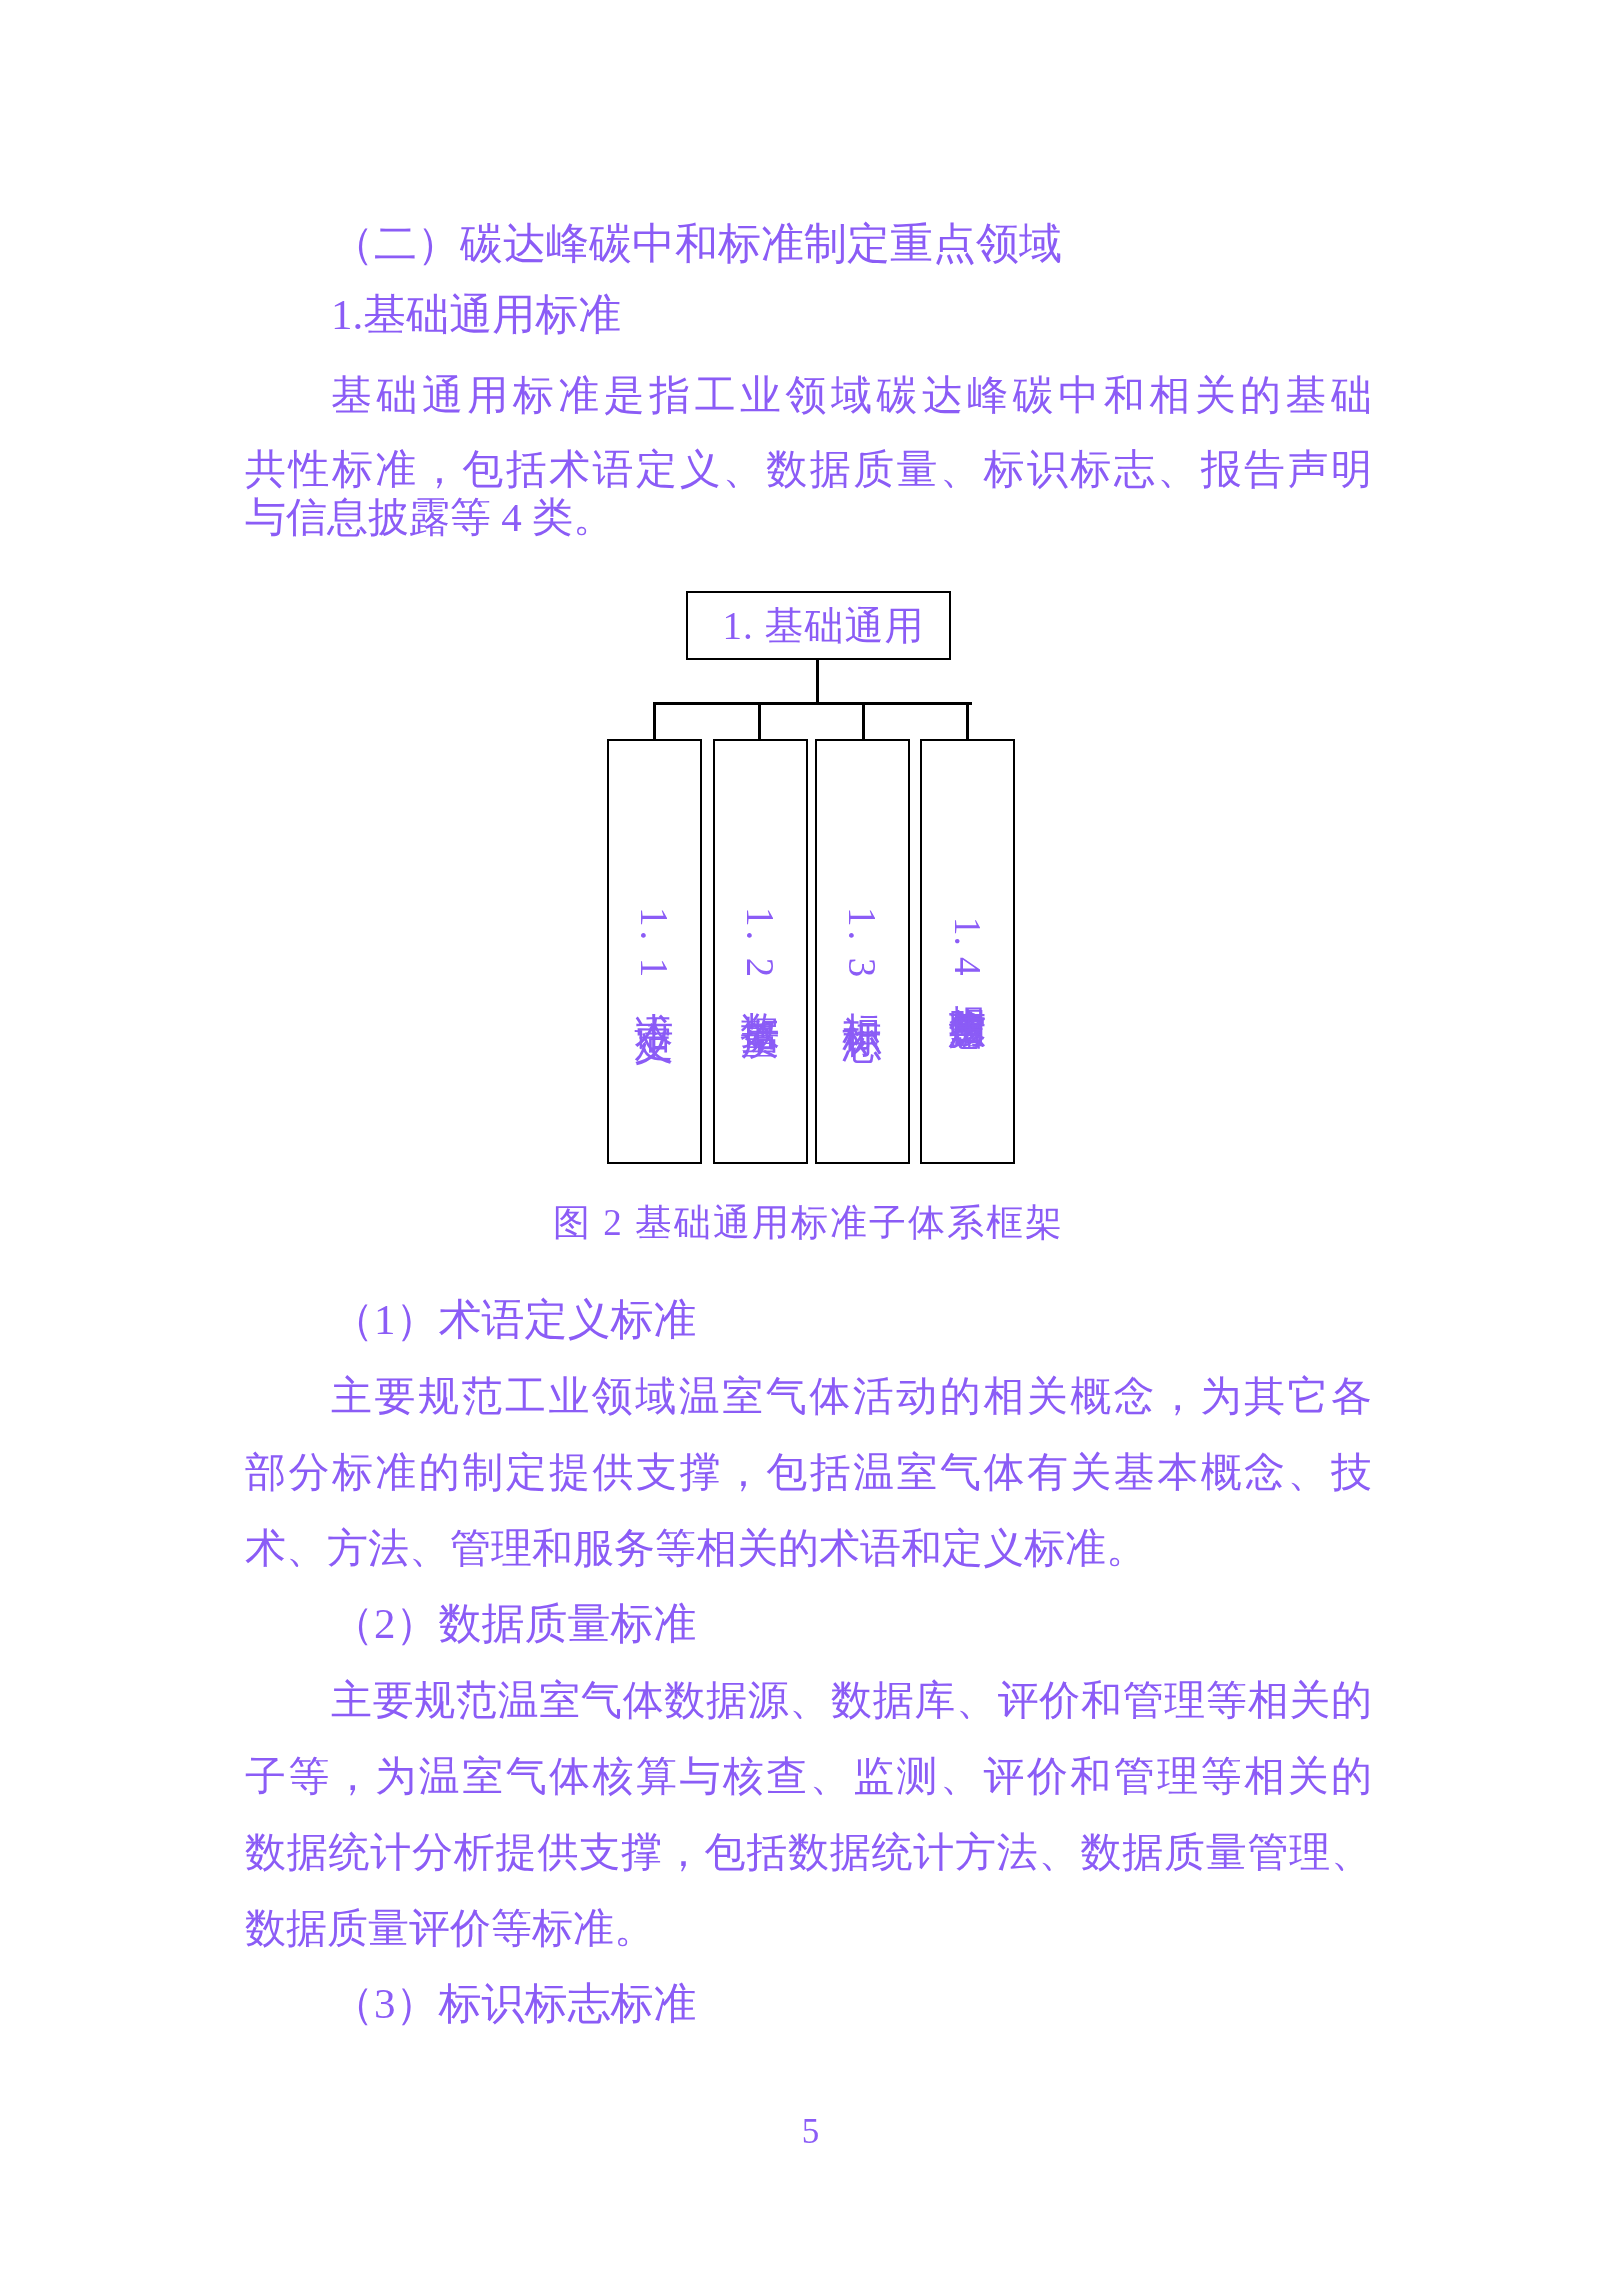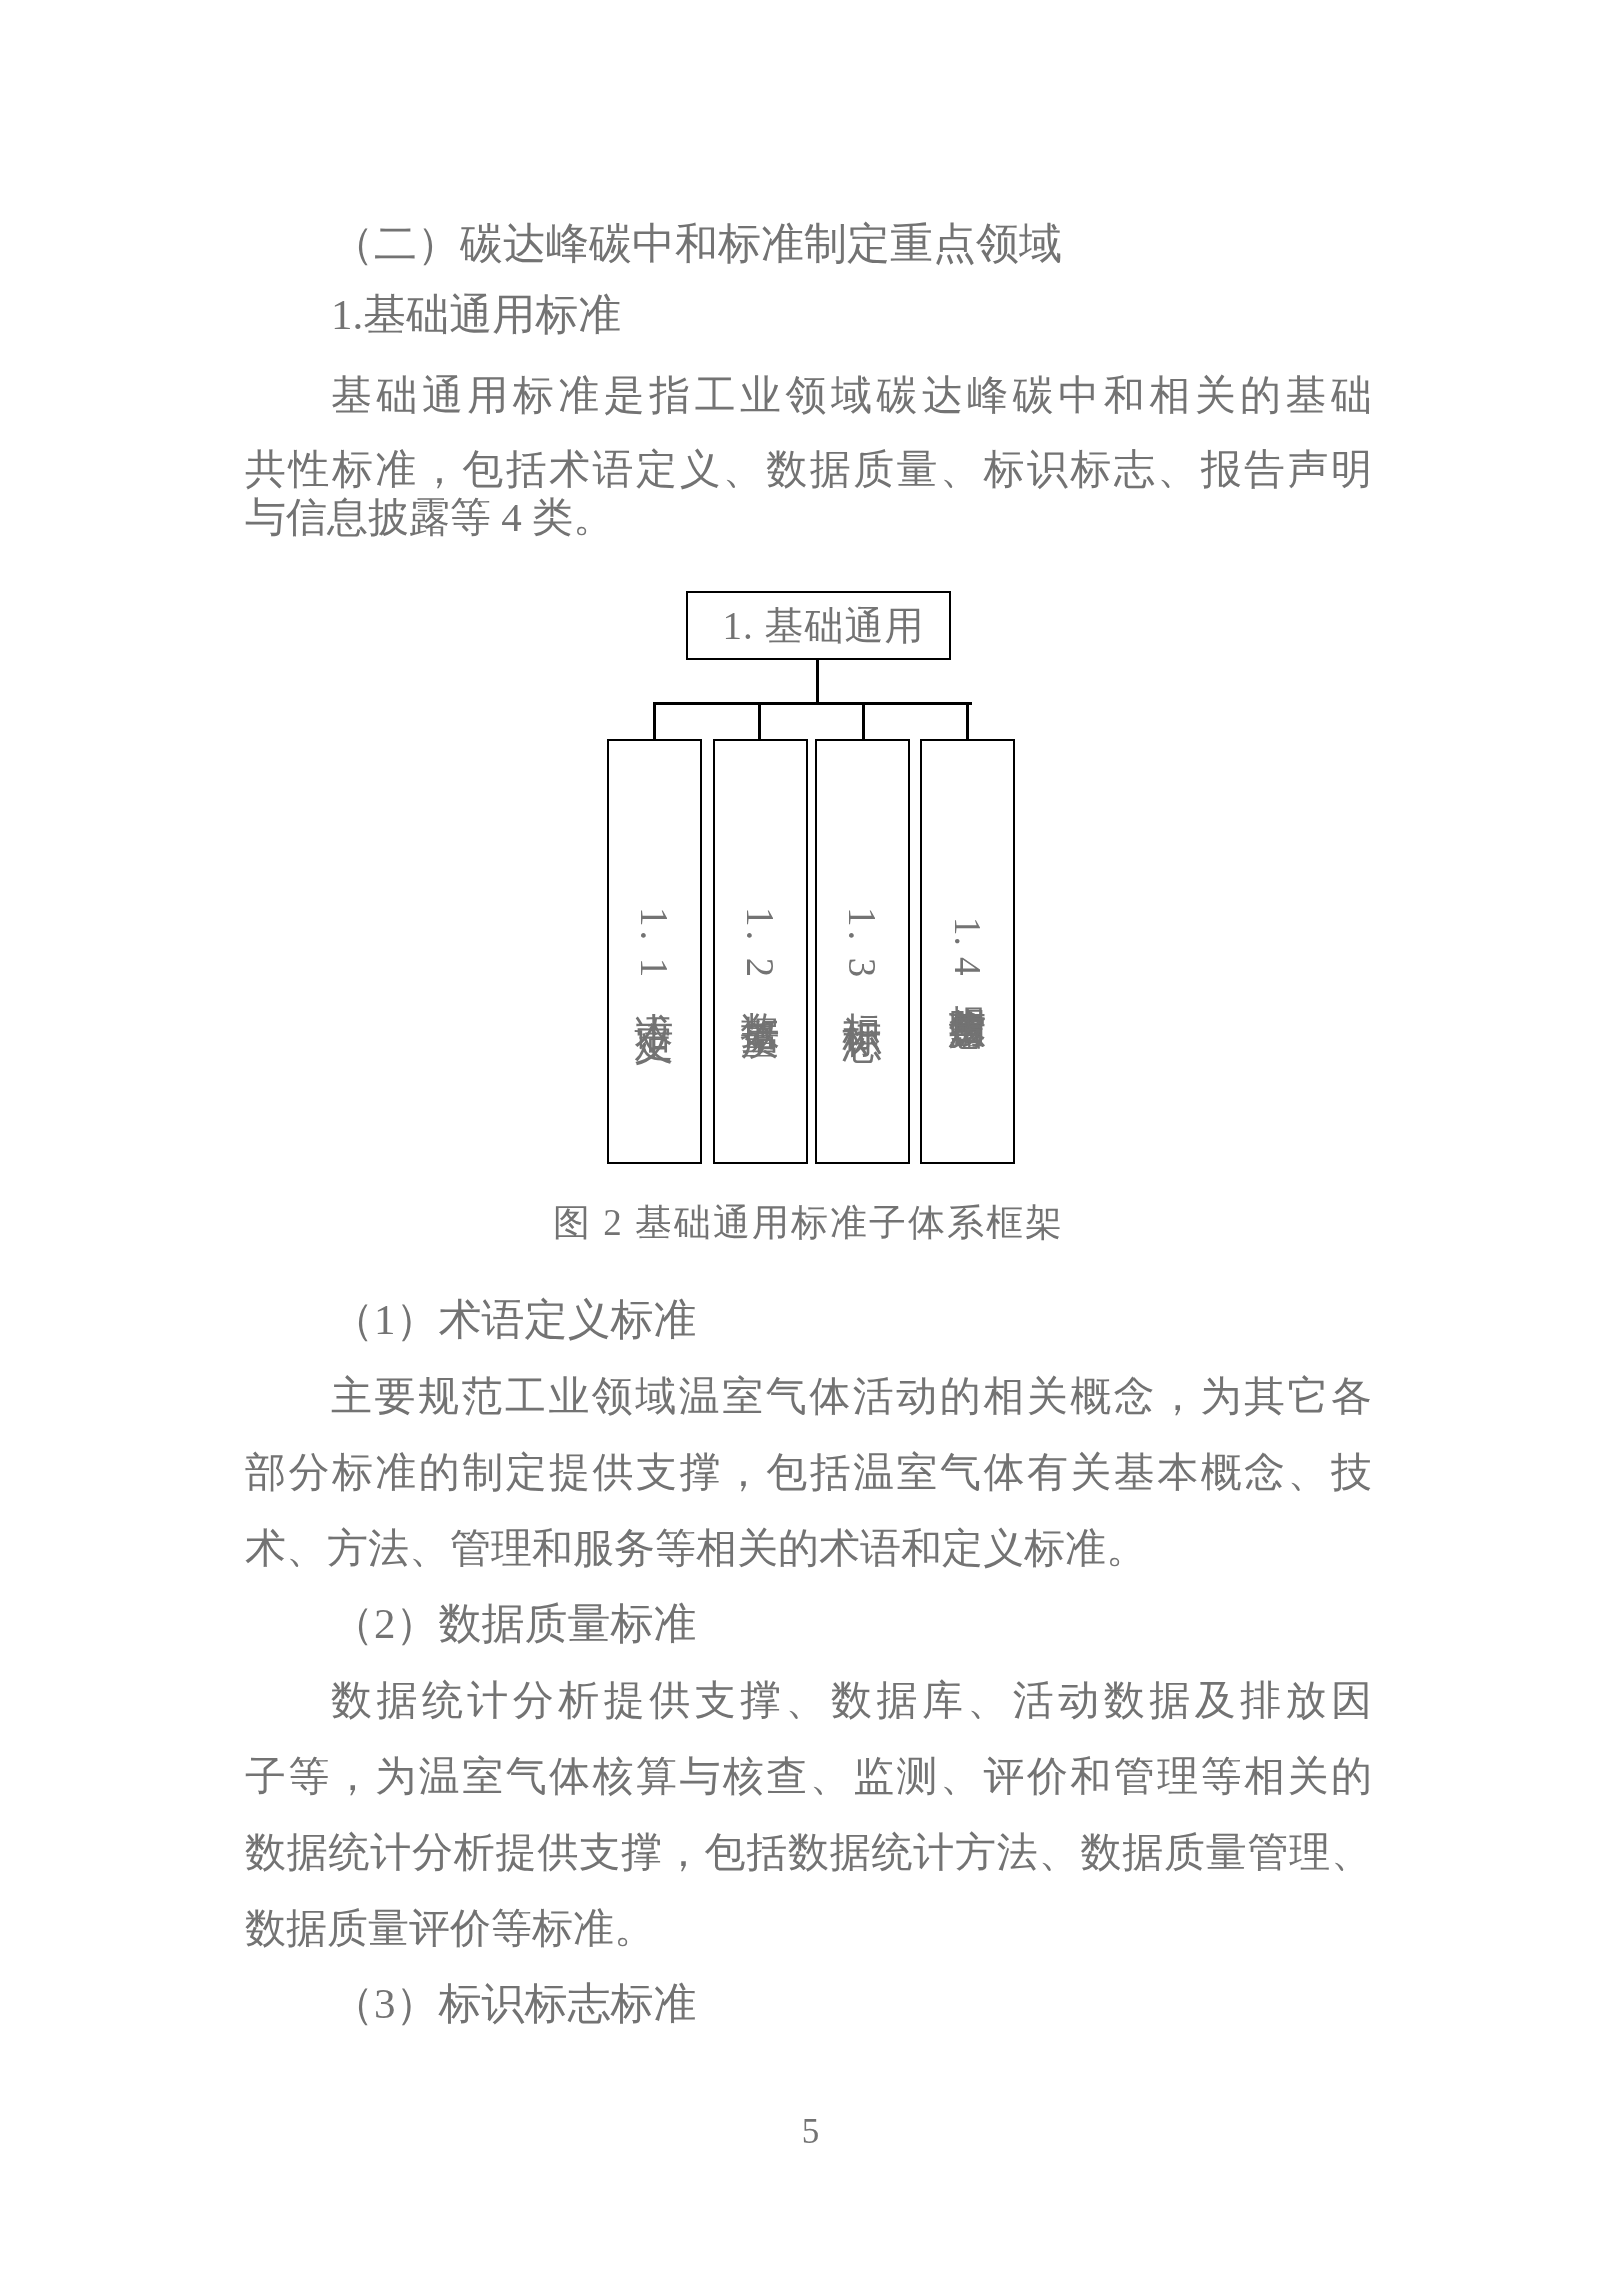--- a/index.html
+++ b/index.html
@@ -1,21 +1,21 @@
 <!DOCTYPE html>
 <html><head>
 <meta charset="utf-8">
 <style>
   html, body { margin: 0; padding: 0; background: #ffffff; }
   .page {
     position: relative;
     width: 1621px;
     height: 2293px;
     background: #ffffff;
-    color: #737373;
+    color: #8b5cf6;
     font-family: "Liberation Serif", "DejaVu Serif", serif;
     overflow: hidden;
   }
   .tline {
     position: absolute;
     left: 245px;
     width: 1127px;
     height: 76px;
     line-height: 76px;
     font-size: 41px;
@@ -105,21 +105,21 @@
   <div class="caption" style="top:1198px;">图 2 基础通用标准子体系框架</div>
 
   <div class="tline heading" style="top:1282px">（1）术语定义标准</div>
 
   <div class="tline just" style="top:1434px">部分标准的制定提供支撑，包括温室气体有关基本概念、技</div>
   <div class="tline just indent" style="top:1358px">主要规范工业领域温室气体活动的相关概念，为其它各</div>
   <div class="tline" style="top:1510px">术、方法、管理和服务等相关的术语和定义标准。</div>
 
   <div class="tline heading" style="top:1586px">（2）数据质量标准</div>
 
-  <div class="tline just indent" style="top:1662px">数据统计分析提供支撑、数据库、活动数据及排放因</div>
+  <div class="tline just indent" style="top:1662px">主要规范温室气体数据源、数据库、评价和管理等相关的</div>
   <div class="tline just" style="top:1738px">子等，为温室气体核算与核查、监测、评价和管理等相关的</div>
   <div class="tline just" style="top:1814px">数据统计分析提供支撑，包括数据统计方法、数据质量管理、</div>
   <div class="tline" style="top:1890px">数据质量评价等标准。</div>
 
   <div class="tline heading" style="top:1966px">（3）标识标志标准</div>
 
   <div class="pageno" style="top:2112px;">5</div>
 
 </div>
 

